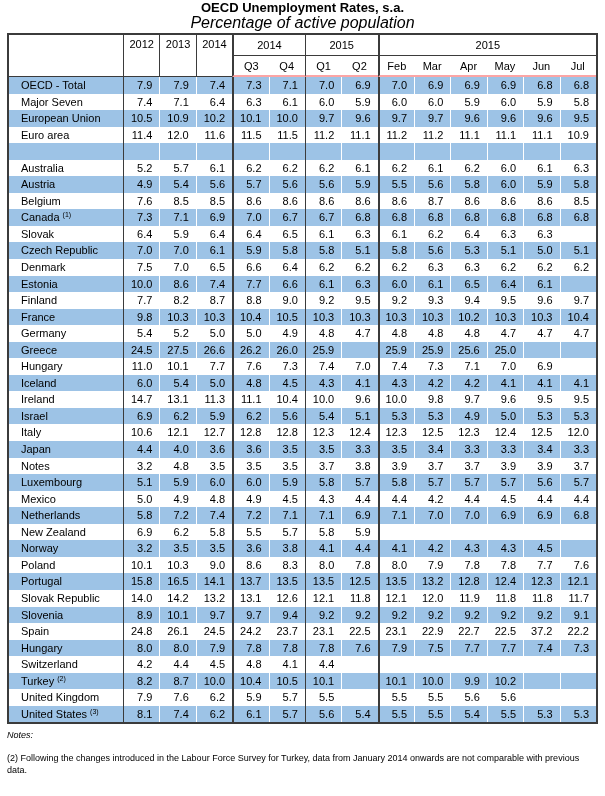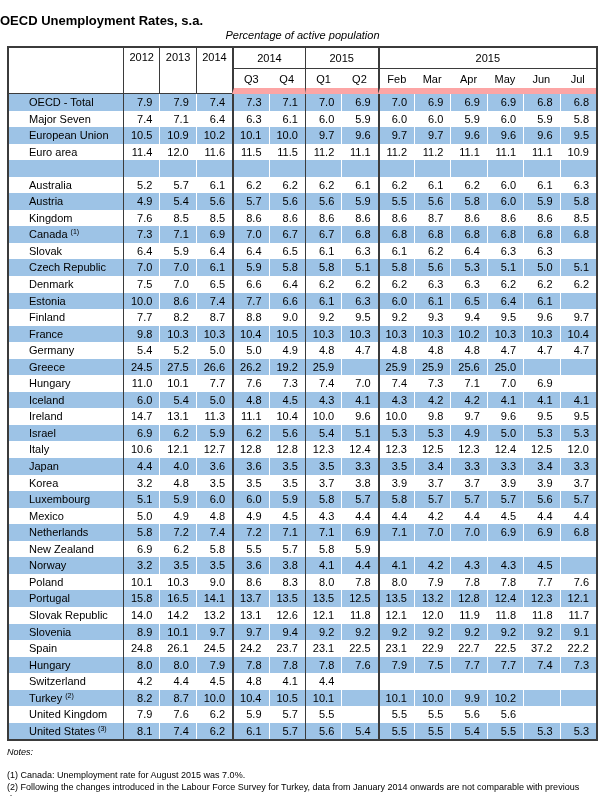--- a/index.html
+++ b/index.html
@@ -12,30 +12,29 @@
     color: #000;
     -webkit-font-smoothing: antialiased;
   }
   .page {
     position: relative;
     width: 605px;
     height: 796px;
     overflow: hidden;
   }
   .title {
-    text-align: left;
+    text-align: center;
     font-weight: bold;
     font-size: 13px;
-    padding-top: 13px;
     line-height: 15px;
   }
   .subtitle {
     text-align: center;
     font-style: italic;
-    font-size: 11px;
+    font-size: 16px;
     line-height: 15px;
   }
   table.oecd {
     border-collapse: separate;
     border-spacing: 0;
     table-layout: fixed;
     width: 591px;
     margin: 3px 0 0 7px;
     border: 2px solid #3b3b3b;
   }
@@ -50,35 +49,35 @@
   thead th { text-align: center; }
   thead tr.hrow1 th { height: 20px; }
   thead tr.hrow2 th { height: 19px; }
   th.year {
     vertical-align: top;
     padding-top: 3px;
     border-bottom: 1px solid #3b3b3b;
   }
   th.corner { border-bottom: 1px solid #3b3b3b; }
   th.gb { border-bottom: 1px solid #3b3b3b; }
-  th.sub { border-bottom: 6px solid #fca5a5; }
+  th.sub { border-bottom: 2px solid #fca5a5; }
   .sep   { border-left: 1px solid #3b3b3b; }
   .thick { border-left: 2px solid #3b3b3b; }
   .wsep  { border-left: 1px solid #ffffff; }
   tbody td {
     height: 16.55px;
     line-height: 16.55px;
   }
   tbody td.num {
     text-align: right;
     padding-right: 7px;
   }
   td.name-col {
     text-align: left;
-    padding-left: 20px;
+    padding-left: 12px;
   }
   tr.band td { background: #9DC3E6; }
   sup.fnote {
     font-size: 7px;
     line-height: 0;
     vertical-align: 4px;
   }
   .notes {
     margin: 5px 7px 0 7px;
     font-size: 9px;
@@ -242,21 +241,21 @@
           <td class="num sep">5.6</td>
           <td class="num wsep">5.9</td>
           <td class="num thick">5.5</td>
           <td class="num wsep">5.6</td>
           <td class="num wsep">5.8</td>
           <td class="num wsep">6.0</td>
           <td class="num wsep">5.9</td>
           <td class="num wsep">5.8</td>
         </tr>
         <tr>
-          <td class="name-col"><span>Kingdom</span></td>
+          <td class="name-col"><span>Belgium</span></td>
           <td class="num sep">7.6</td>
           <td class="num wsep">8.5</td>
           <td class="num wsep">8.5</td>
           <td class="num thick">8.6</td>
           <td class="num wsep">8.6</td>
           <td class="num sep">8.6</td>
           <td class="num wsep">8.6</td>
           <td class="num thick">8.6</td>
           <td class="num wsep">8.7</td>
           <td class="num wsep">8.6</td>
@@ -391,21 +390,21 @@
           <td class="num wsep">4.7</td>
           <td class="num wsep">4.7</td>
           <td class="num wsep">4.7</td>
         </tr>
         <tr class="band">
           <td class="name-col"><span>Greece</span></td>
           <td class="num sep">24.5</td>
           <td class="num wsep">27.5</td>
           <td class="num wsep">26.6</td>
           <td class="num thick">26.2</td>
-          <td class="num wsep">19.2</td>
+          <td class="num wsep">26.0</td>
           <td class="num sep">25.9</td>
           <td class="num wsep"></td>
           <td class="num thick">25.9</td>
           <td class="num wsep">25.9</td>
           <td class="num wsep">25.6</td>
           <td class="num wsep">25.0</td>
           <td class="num wsep"></td>
           <td class="num wsep"></td>
         </tr>
         <tr>
@@ -498,21 +497,21 @@
           <td class="num sep">3.5</td>
           <td class="num wsep">3.3</td>
           <td class="num thick">3.5</td>
           <td class="num wsep">3.4</td>
           <td class="num wsep">3.3</td>
           <td class="num wsep">3.3</td>
           <td class="num wsep">3.4</td>
           <td class="num wsep">3.3</td>
         </tr>
         <tr>
-          <td class="name-col"><span>Korea</span></td>
+          <td class="name-col"><span>Notes</span></td>
           <td class="num sep">3.2</td>
           <td class="num wsep">4.8</td>
           <td class="num wsep">3.5</td>
           <td class="num thick">3.5</td>
           <td class="num wsep">3.5</td>
           <td class="num sep">3.7</td>
           <td class="num wsep">3.8</td>
           <td class="num thick">3.9</td>
           <td class="num wsep">3.7</td>
           <td class="num wsep">3.7</td>
@@ -758,18 +757,17 @@
           <td class="num wsep">5.4</td>
           <td class="num wsep">5.5</td>
           <td class="num wsep">5.3</td>
           <td class="num wsep">5.3</td>
         </tr>
       </tbody>
   </table>
 
   <div class="notes">
     <div class="notes-heading">Notes:</div>
-    <div class="note-line">(1) Canada: Unemployment rate for August 2015 was 7.0%.</div>
     <div class="note-line">(2) Following the changes introduced in the Labour Force Survey for Turkey, data from January 2014 onwards are not comparable with previous data.</div>
 
   </div>
 
 </div>
 
 </body></html>

